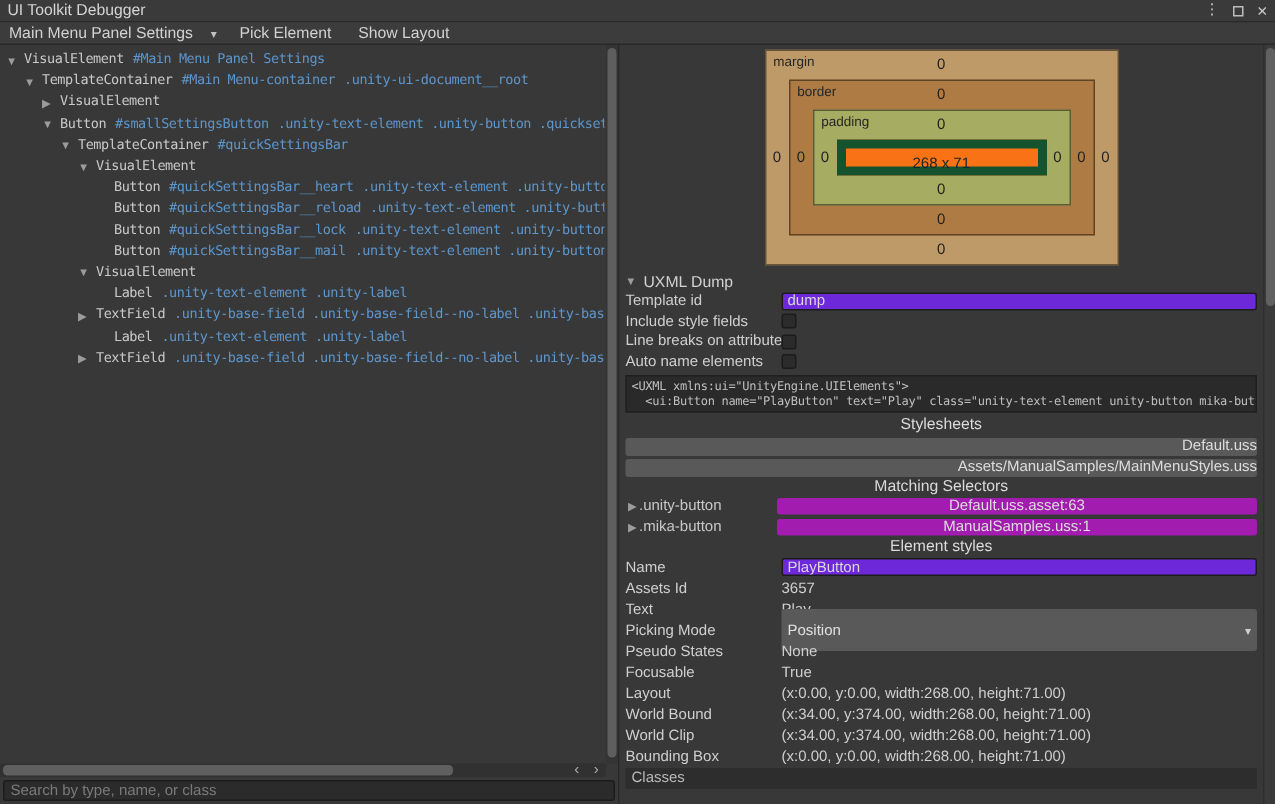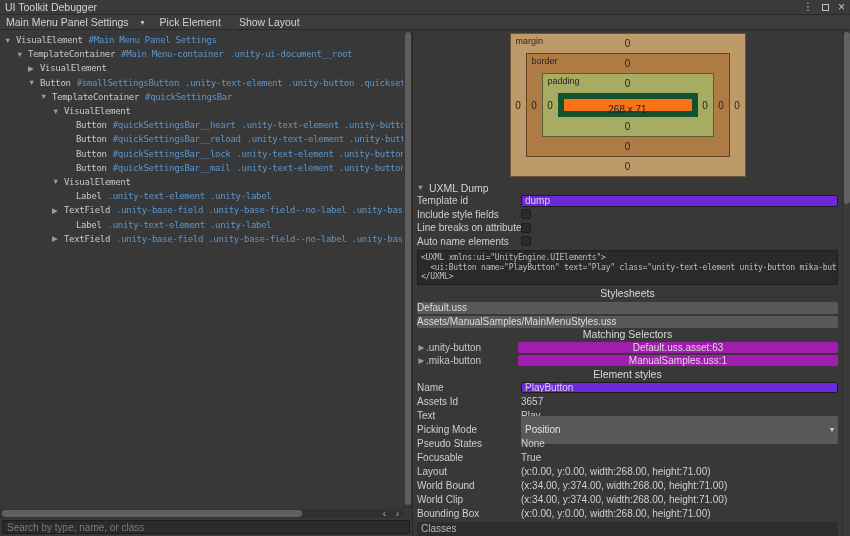--- a/index.html
+++ b/index.html
@@ -72,21 +72,21 @@
               color:#D8D8D8;font-size:10px;padding:0 3px;font-family:"Liberation Sans",sans-serif;outline:none;}
   .checkbox{width:10px;height:10px;background:#2B2B2B;border:1px solid #1B1B1B;border-radius:2px;flex:none;}
   .plain-val{color:#CFCFCF;font-size:10px;white-space:nowrap;}
   .dropdown{flex:1;height:28px;background:#595959;border-radius:2px;display:flex;align-items:center;
             padding:0 4px;font-size:10px;color:#E0E0E0;position:relative;}
   .dd-caret{position:absolute;right:4px;font-size:8px;color:#CFCFCF;}
   .code-box{margin:2px 4px;background:#2A2A2A;border:1px solid #1F1F1F;padding:2px 3px;
             font-family:"DejaVu Sans Mono", monospace;font-size:8px;letter-spacing:-0.2px;line-height:9.5px;
             color:#BFBFBF;white-space:pre;overflow:hidden;}
   .sheet-item{margin:2px 4px 0;height:12px;line-height:12px;background:#595959;border-radius:2px;
-              text-align:left;font-size:10px;color:#DDDDDD;overflow:hidden;white-space:nowrap;}
+              text-align:right;font-size:10px;color:#DDDDDD;overflow:hidden;white-space:nowrap;}
   .selector-row{display:flex;align-items:center;height:13.5px;padding:0 4px;}
   .selector-name{flex:none;width:92px;color:#C8C8C8;font-size:10px;white-space:nowrap;overflow:hidden;}
   .selector-src{flex:1;height:11px;line-height:11px;background:#a21caf;border-radius:2px;text-align:center;
                 font-size:10px;color:#DDDDDD;white-space:nowrap;overflow:hidden;}
   .partial-row{margin:1px 4px 0;height:14px;background:#2D2D2D;overflow:hidden;font-size:10px;
                color:#B9B9B9;padding:1px 4px;}
 </style>
 </head>
 <body>
 
@@ -262,21 +262,21 @@
         <div class="fval">
             <span class="checkbox"></span>
           </div>
       </div>
       <div class="form-row row135">
         <span class="form-label">Auto name elements</span>
         <div class="fval">
             <span class="checkbox"></span>
           </div>
       </div>
-      <div class="code-box"><div>&lt;UXML xmlns:ui="UnityEngine.UIElements"&gt;</div><div>  &lt;ui:Button name="PlayButton" text="Play" class="unity-text-element unity-button mika-button" /&gt;</div><div>&lt;/UXML&gt;</div></div>
+      <div class="code-box"><div>&lt;UXML xmlns:ui="UnityEngine.UIElements"&gt;</div><div>  &lt;ui:Button name="PlayButton" text="Play" class="unity-text-element unity-button mika-button" /&gt;</div></div>
 
       <div class="center-header">Stylesheets</div>
       <div class="sheet-item">Default.uss</div>
       <div class="sheet-item">Assets/ManualSamples/MainMenuStyles.uss</div>
 
       <div class="center-header">Matching Selectors</div>
       <div class="selector-row">
         <span class="fold-icon">▶</span>
         <span class="selector-name">.unity-button</span>
         <div class="selector-src">Default.uss.asset:63</div>

